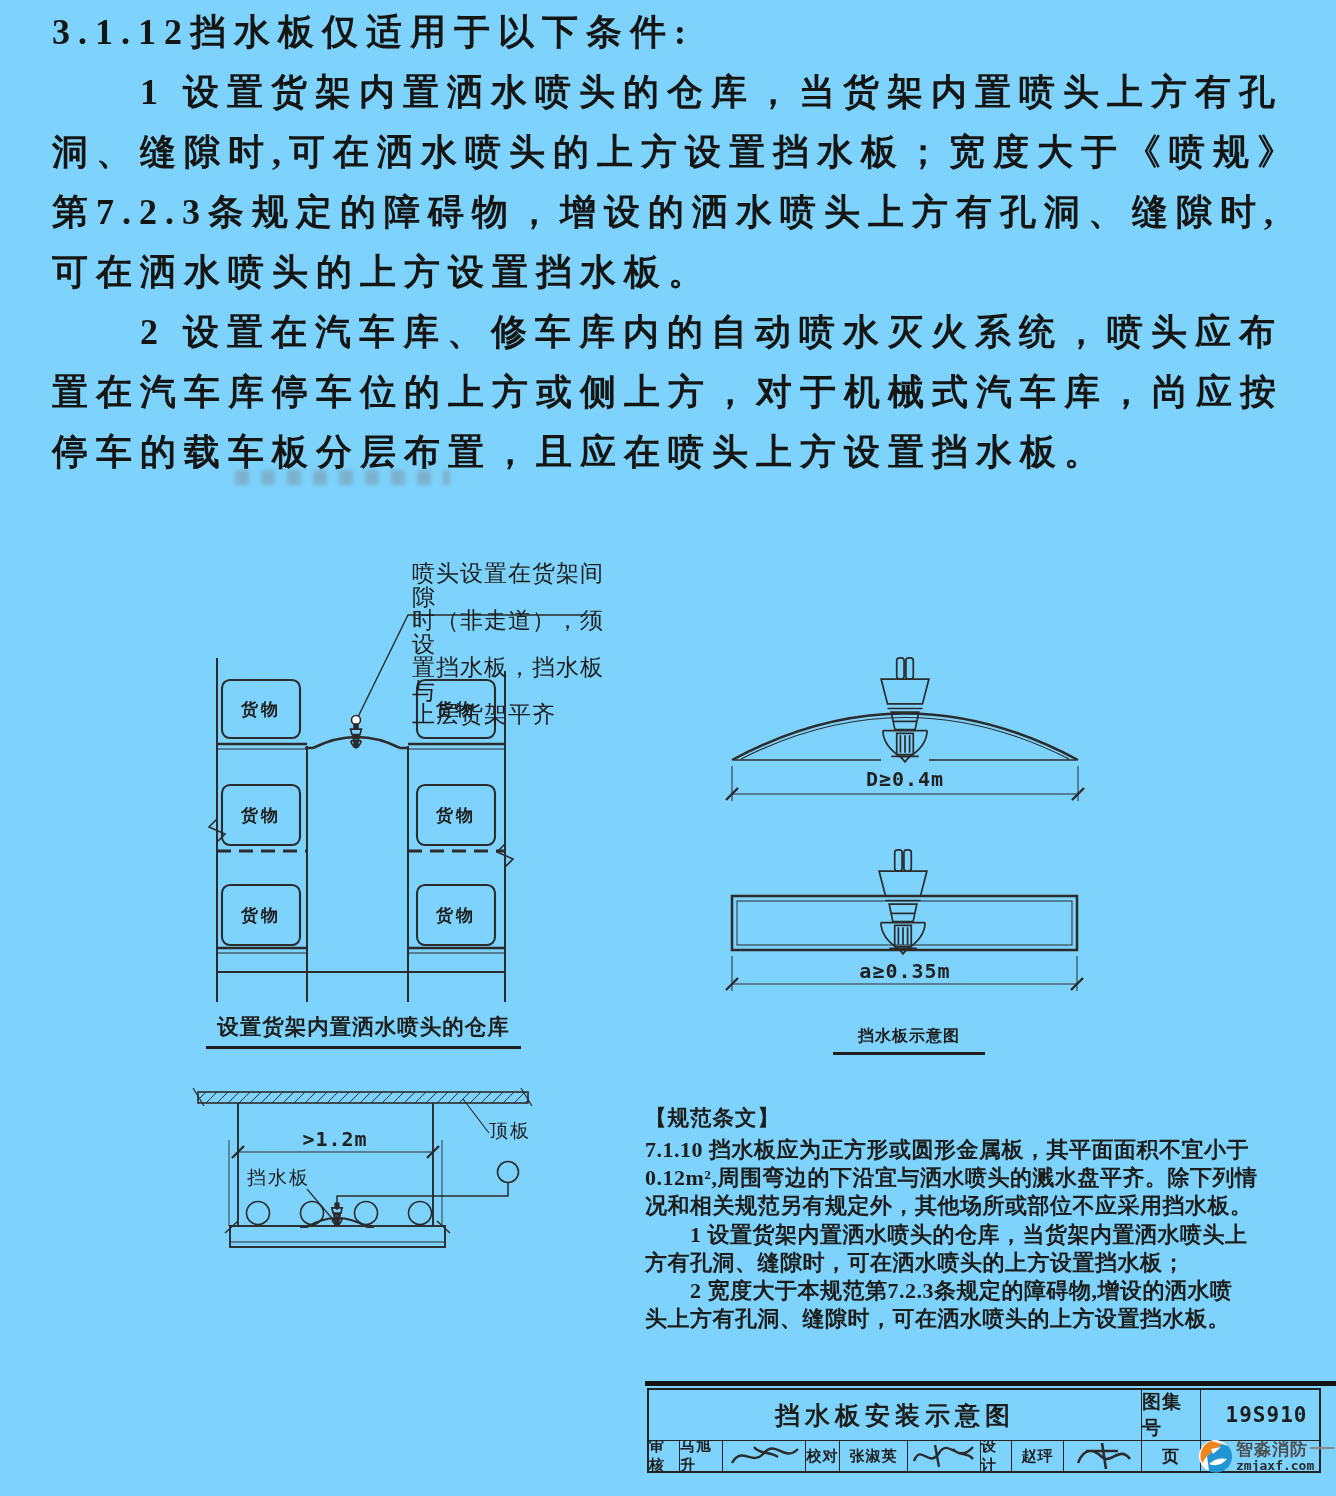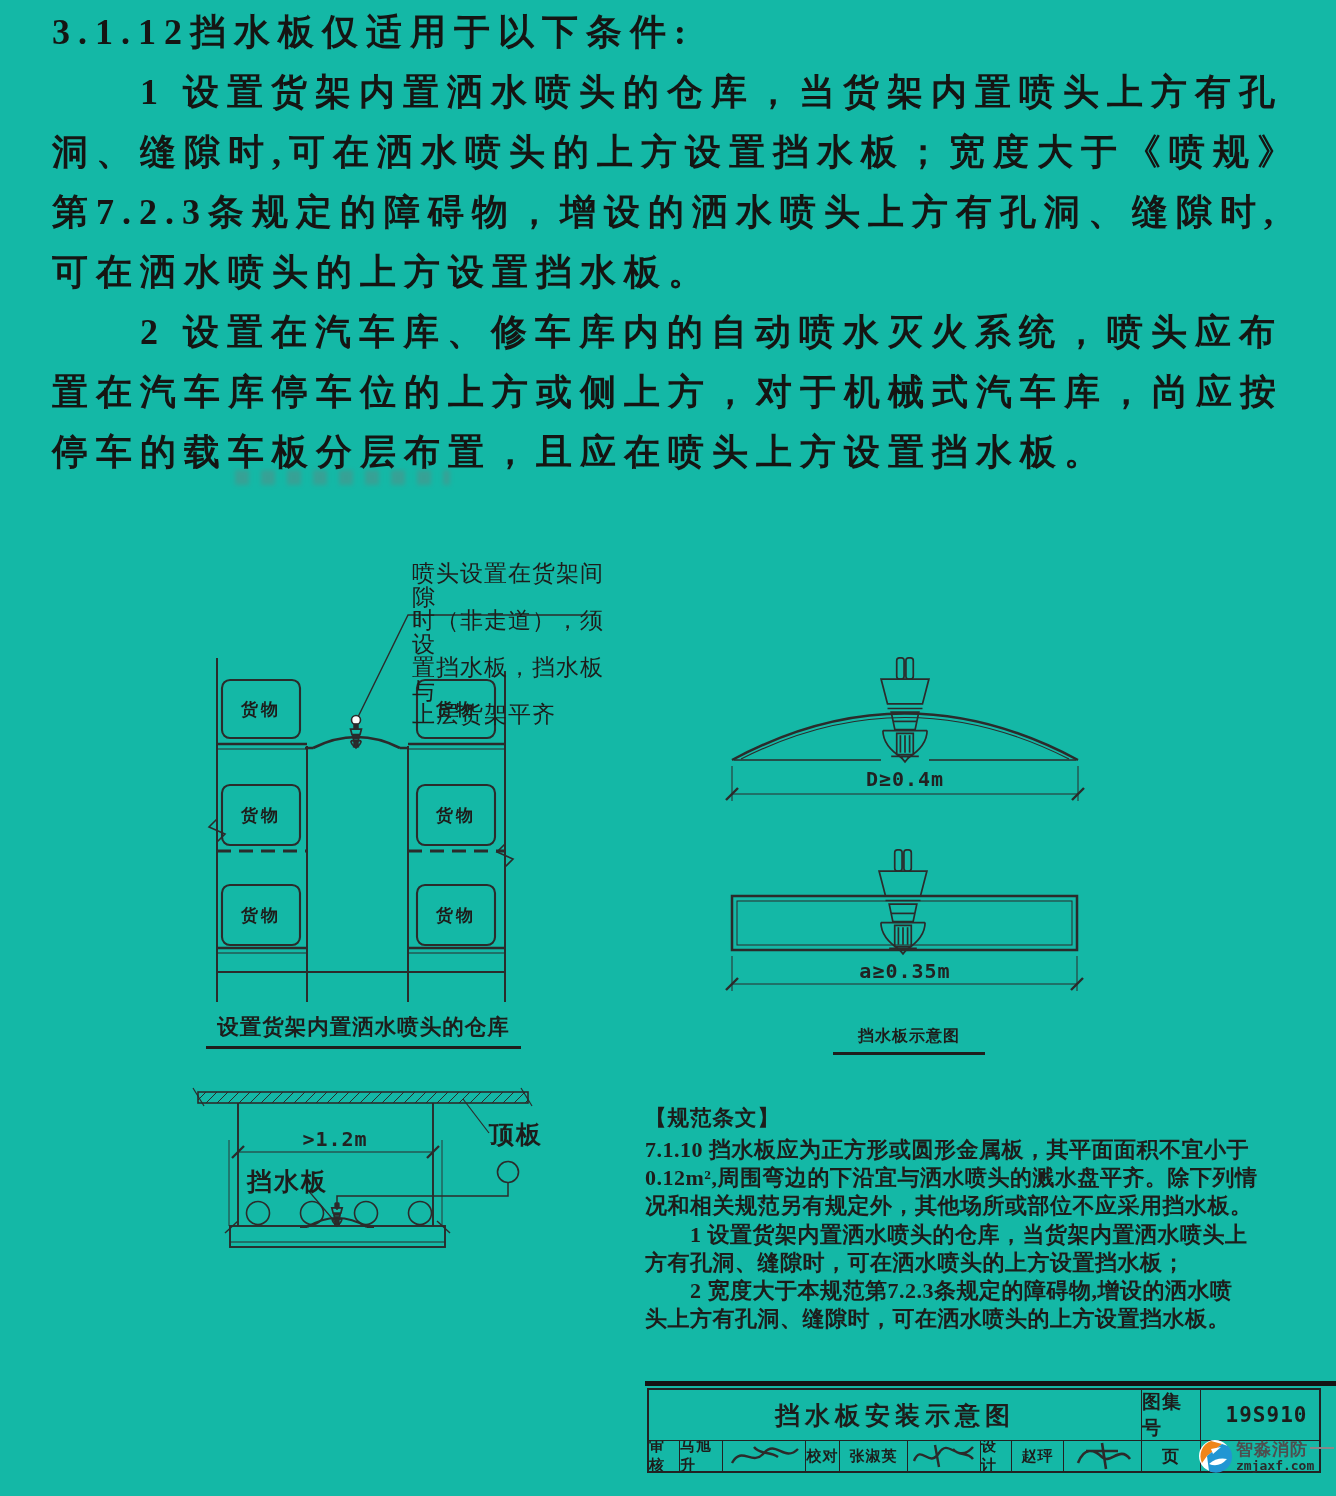--- a/index.html
+++ b/index.html
@@ -1,36 +1,36 @@
 <!DOCTYPE html>
 <html><head>
 <meta charset="utf-8">
 <style>
   html,body{margin:0;padding:0;background:#e9e9e7;}
   .page{
     position:relative;width:1336px;height:1496px;margin:0 auto;
-    background:#14b8a6;overflow:hidden;
+    background:#7dd3fc;overflow:hidden;
     font-family:"Liberation Serif", serif;color:#1d1d1b;
   }
   .abs{position:absolute;}
   
   .para-line{
     height:60px;line-height:60px;font-size:36px;font-weight:600;
     letter-spacing:8px;white-space:nowrap;color:#151513;
   }
   .cutoff{
     width:215px;height:15px;opacity:.35;filter:blur(2px);
     background:repeating-linear-gradient(90deg,#777 0 14px,transparent 14px 26px);
   }
   
   .anno{font-size:23px;line-height:23.5px;white-space:pre-line;font-weight:400;letter-spacing:1px;}
   .goods{display:flex;align-items:center;justify-content:center;font-size:17px;font-weight:700;letter-spacing:3px;}
   .dim{font-family:"DejaVu Sans Mono", monospace;font-size:20px;font-weight:600;text-align:center;letter-spacing:1px;color:#222;}
   .cap{font-weight:700;text-align:center;border-bottom:3px solid #1f1f1d;padding-bottom:5px;letter-spacing:1px;white-space:nowrap;}
-  .lbl{font-size:25px;font-weight:700;letter-spacing:2px;white-space:nowrap;}
+  .lbl{font-size:19px;font-weight:400;letter-spacing:2px;white-space:nowrap;}
   
   .code-head{font-size:21.5px;font-weight:700;letter-spacing:1px;}
   .code-line{font-size:22px;line-height:28.2px;font-weight:600;letter-spacing:.5px;white-space:nowrap;}
   
   .tbar{background:#141414;}
   .tblock{border:2.2px solid #222;box-sizing:border-box;}
   .cell{position:absolute;box-sizing:border-box;display:flex;align-items:center;justify-content:center;overflow:hidden;}
   .cell.bl{border-left:1.6px solid #222;}
   .cell.bt{border-top:1.6px solid #222;}
   .t-title{font-size:25px;font-weight:700;letter-spacing:5px;}

